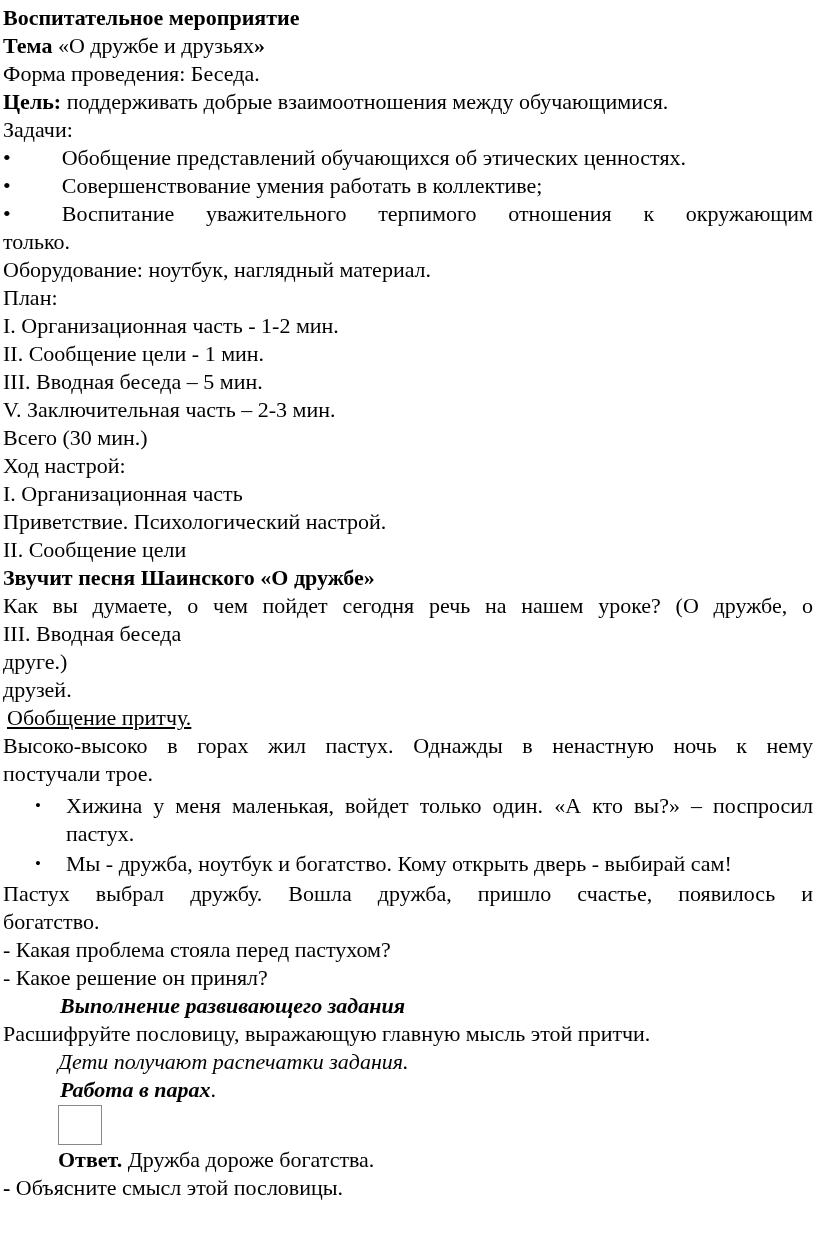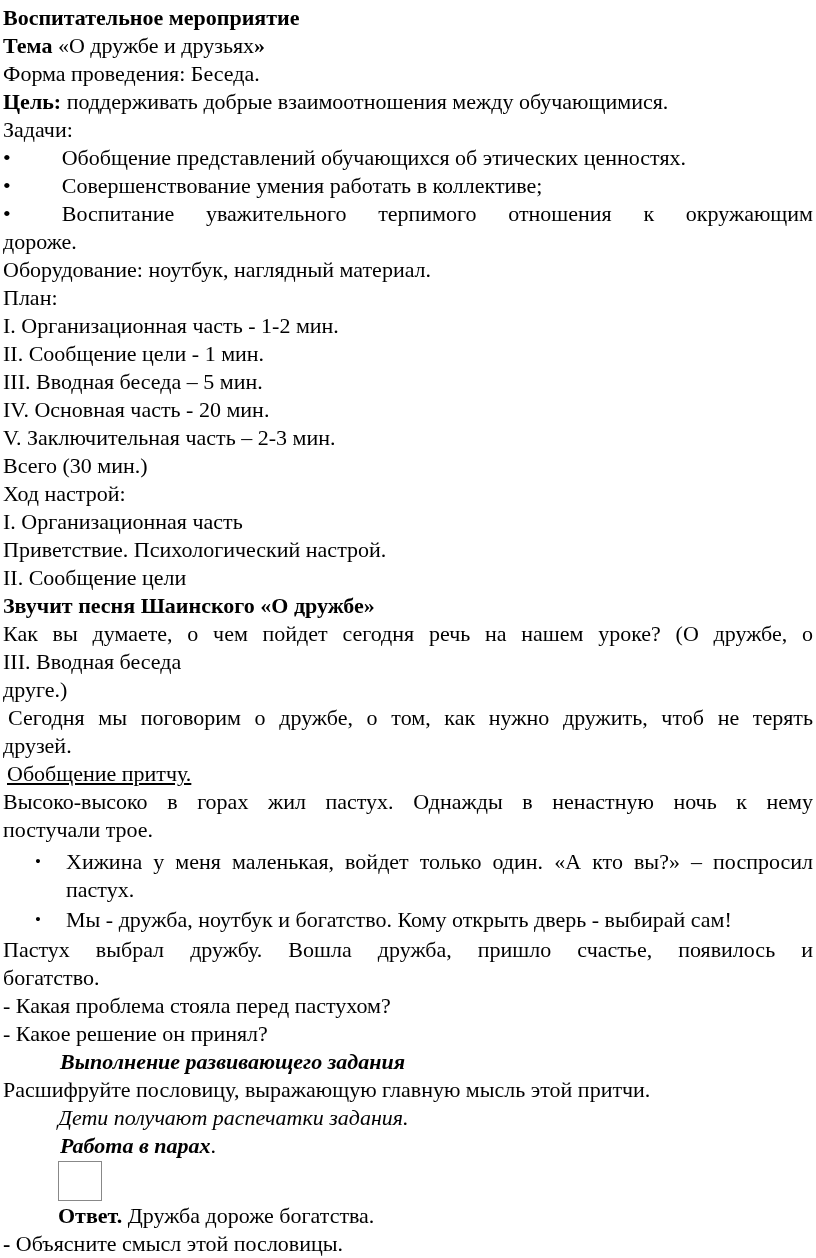--- a/index.html
+++ b/index.html
@@ -35,38 +35,36 @@
 
 <div id="doc">
     <div class="line"><span class="b">Воспитательное мероприятие</span></div>
     <div class="line"><span class="b">Тема </span><span>«О дружбе и друзьях</span><span class="b">»</span></div>
     <div class="line"><span>Форма проведения: Беседа.</span></div>
     <div class="line"><span class="b">Цель:</span><span> поддерживать добрые взаимоотношения между обучающимися.</span></div>
     <div class="line"><span>Задачи:</span></div>
     <div class="line"><span>•</span><span class="tab"></span><span>Обобщение представлений обучающихся об этических ценностях.</span></div>
     <div class="line"><span>•</span><span class="tab"></span><span>Совершенствование умения работать в коллективе;</span></div>
     <div class="line stretch"><span>•</span><span class="tab"></span><span>Воспитание уважительного терпимого отношения к окружающим</span></div>
-    <div class="line"><span>дороже.</span></div>
+    <div class="line"><span>только.</span></div>
     <div class="line"><span>Оборудование: ноутбук, наглядный материал.</span></div>
     <div class="line"><span>План:</span></div>
     <div class="line"><span>I. Организационная часть - 1-2 мин.</span></div>
     <div class="line"><span>II. Сообщение цели - 1 мин.</span></div>
     <div class="line"><span>III. Вводная беседа – 5 мин.</span></div>
-    <div class="line"><span>IV. Основная часть - 20 мин.</span></div>
     <div class="line"><span>V. Заключительная часть – 2-3 мин.</span></div>
     <div class="line"><span>Всего (30 мин.)</span></div>
     <div class="line"><span>Ход настрой:</span></div>
     <div class="line"><span>I. Организационная часть</span></div>
     <div class="line"><span>Приветствие. Психологический настрой.</span></div>
     <div class="line"><span>II. Сообщение цели</span></div>
     <div class="line"><span class="b">Звучит песня Шаинского «О дружбе»</span></div>
     <div class="line stretch"><span>Как вы думаете, о чем пойдет сегодня речь на нашем уроке? (О дружбе, о</span></div>
     <div class="line"><span>III. Вводная беседа</span></div>
     <div class="line"><span>друге.)</span></div>
-    <div class="line stretch" style="text-indent: 5px;"><span>Сегодня мы поговорим о дружбе, о том, как нужно дружить, чтоб не терять</span></div>
     <div class="line"><span>друзей.</span></div>
     <div class="line" style="text-indent: 4px;"><span class="u">Обобщение притчу.</span></div>
     <div class="line stretch"><span>Высоко-высоко в горах жил пастух. Однажды в ненастную ночь к нему</span></div>
     <div class="line"><span>постучали трое.</span></div>
     <div class="line stretch hang" style="margin-top: 4px;"><span class="hbullet">•</span><span>Хижина у меня маленькая, войдет только один. «А кто вы?» – поспросил</span></div>
     <div class="line padded"><span>пастух.</span></div>
     <div class="line hang" style="margin-top: 2px; margin-bottom: 2px;"><span class="hbullet">•</span><span>Мы - дружба, ноутбук и богатство. Кому открыть дверь - выбирай сам!</span></div>
     <div class="line stretch"><span>Пастух выбрал дружбу. Вошла дружба, пришло счастье, появилось и</span></div>
     <div class="line"><span>богатство.</span></div>
     <div class="line"><span>- Какая проблема стояла перед пастухом?</span></div>

